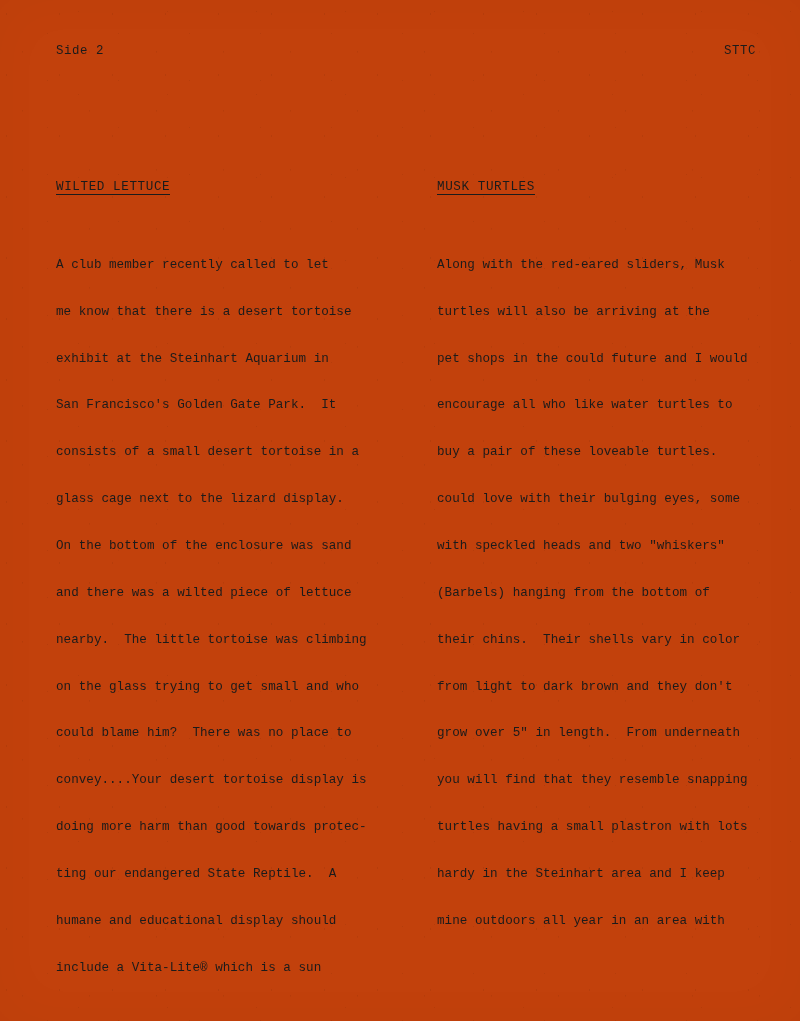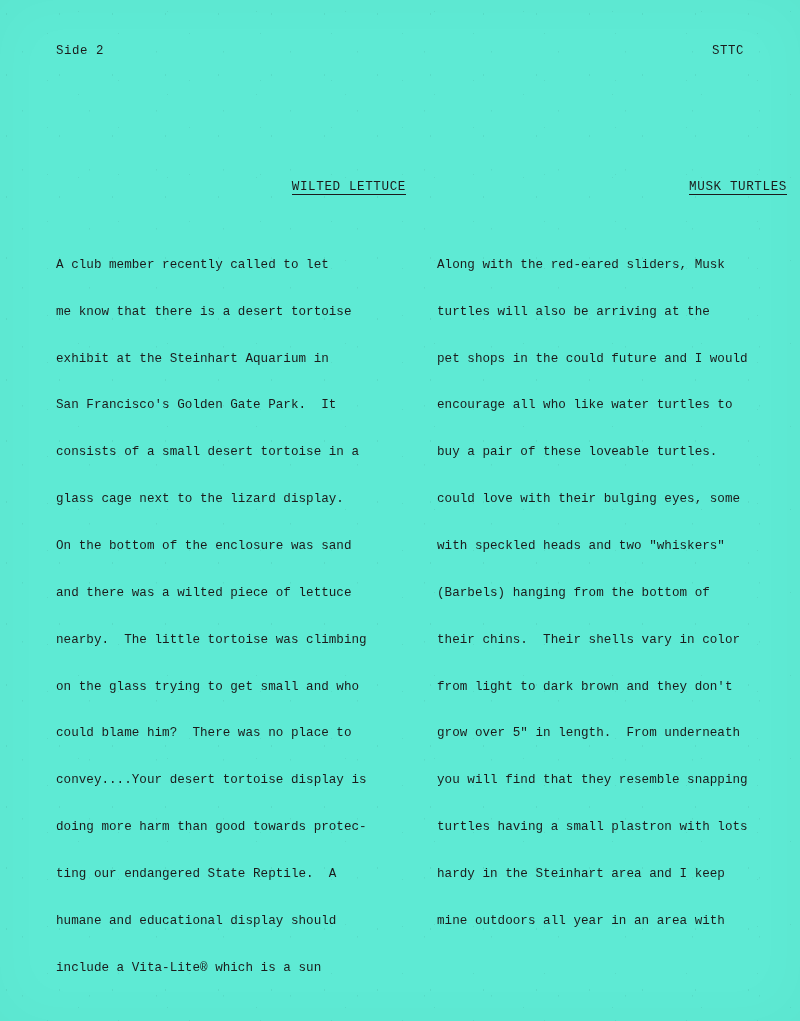--- a/index.html
+++ b/index.html
@@ -9,63 +9,63 @@
     background: #ffffff;
   }
   body {
     font-family: "Liberation Mono", "DejaVu Sans Mono", monospace;
     color: #1b1b1b;
   }
   #page {
     position: relative;
     width: 800px;
     height: 1021px;
-    background: #5eead4;
+    background: #c2410c;
     overflow: hidden;
     
     box-shadow: inset 0 0 60px rgba(0,0,0,0.025);
   }
 
   
   #runhead {
     position: absolute;
     left: 0; top: 44px;
     width: 800px;
     height: 20px;
   }
   #runhead .side {
     position: absolute;
     left: 56px; top: 0;
     font-size: 12.4px;
     letter-spacing: 0.55px;
   }
   #runhead .org {
     position: absolute;
-    right: 56px; top: 0;
+    right: 44px; top: 0;
     font-size: 12.4px;
     letter-spacing: 0.55px;
   }
 
   
   .col {
     position: absolute;
     top: 86px;
     font-size: 12.6px;
     line-height: 15.62px;
     letter-spacing: 0.02px;
     white-space: pre;
   }
   #col-left  { left: 56px;  width: 350px; }
   #col-right { left: 437px; width: 350px; }
 
   .block { margin: 0; }
 
   
   .heading {
-    text-align: right;
+    text-align: left;
     margin: 0;
     height: 15.62px;
     line-height: 15.62px;
   }
   .heading > span {
     border-bottom: 1.4px solid #1b1b1b;
     padding-bottom: 0.5px;
     letter-spacing: 0.6px;
   }
 

